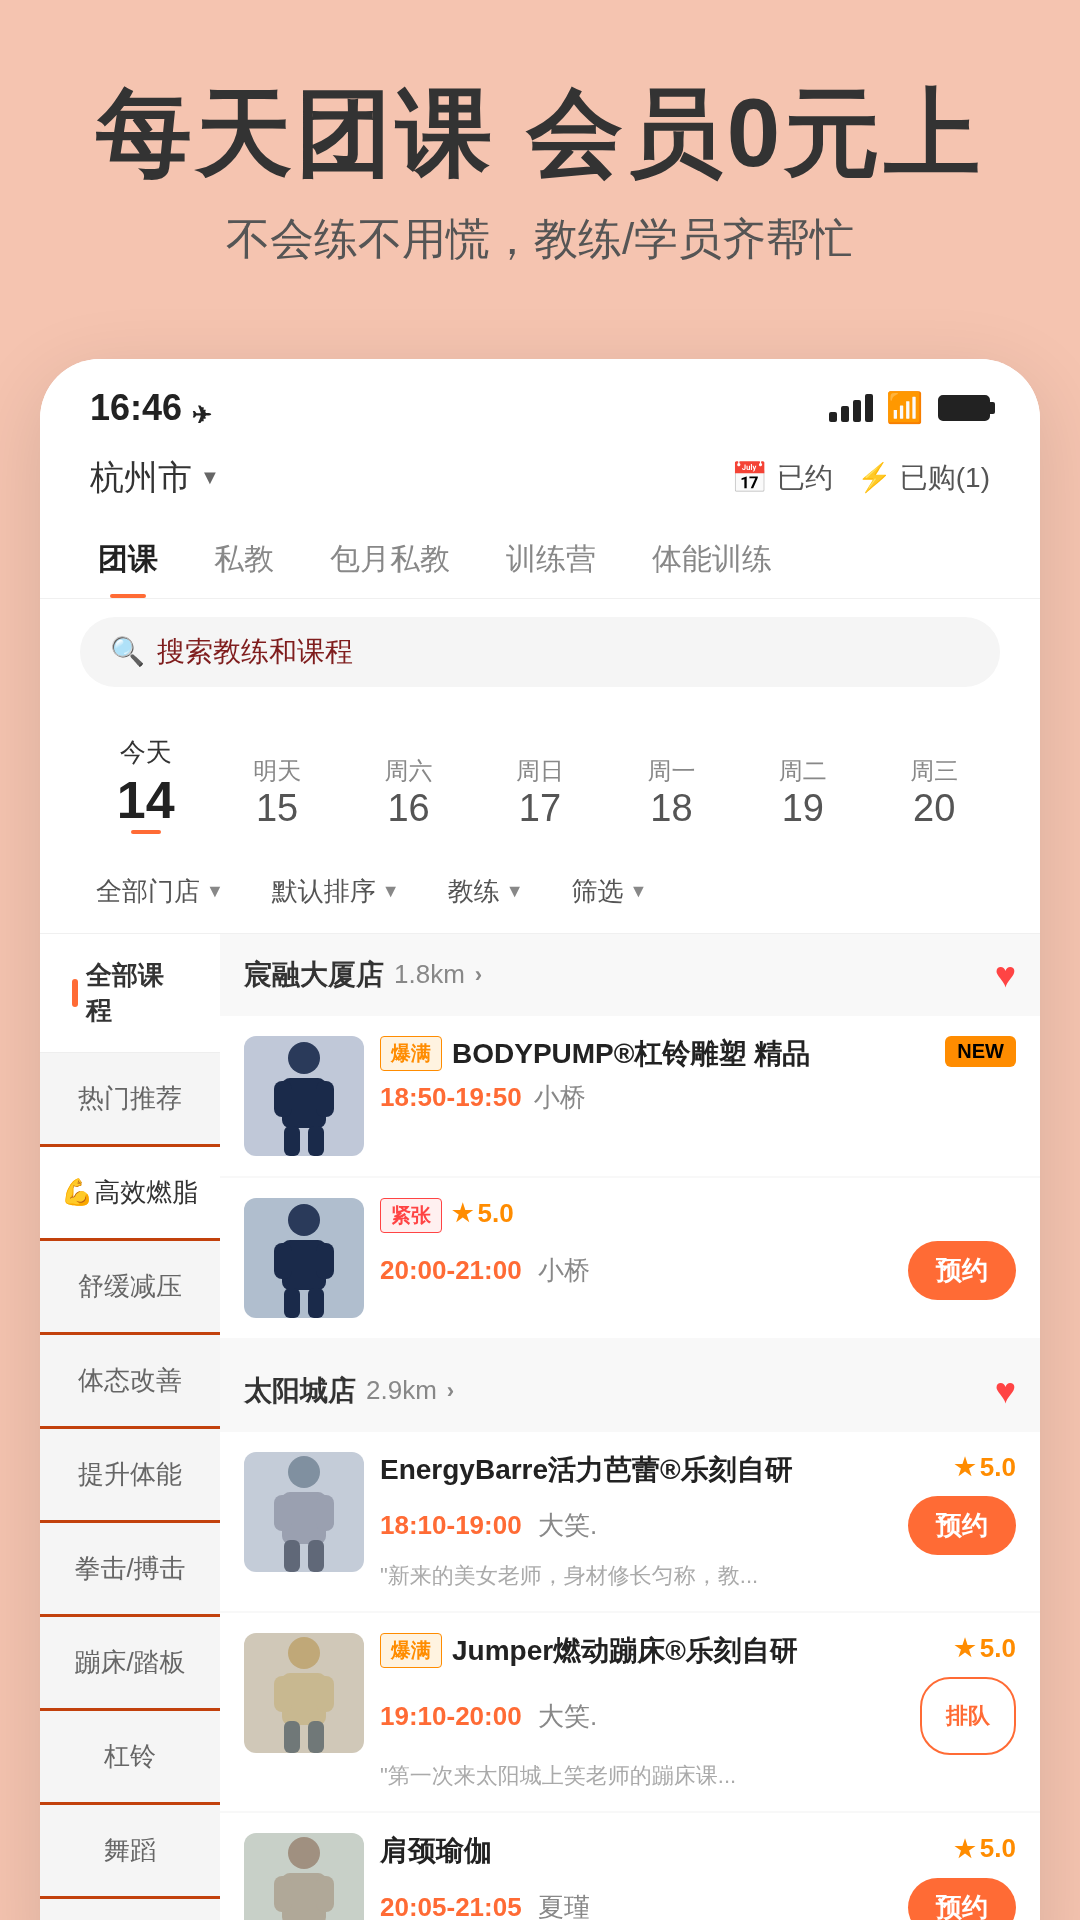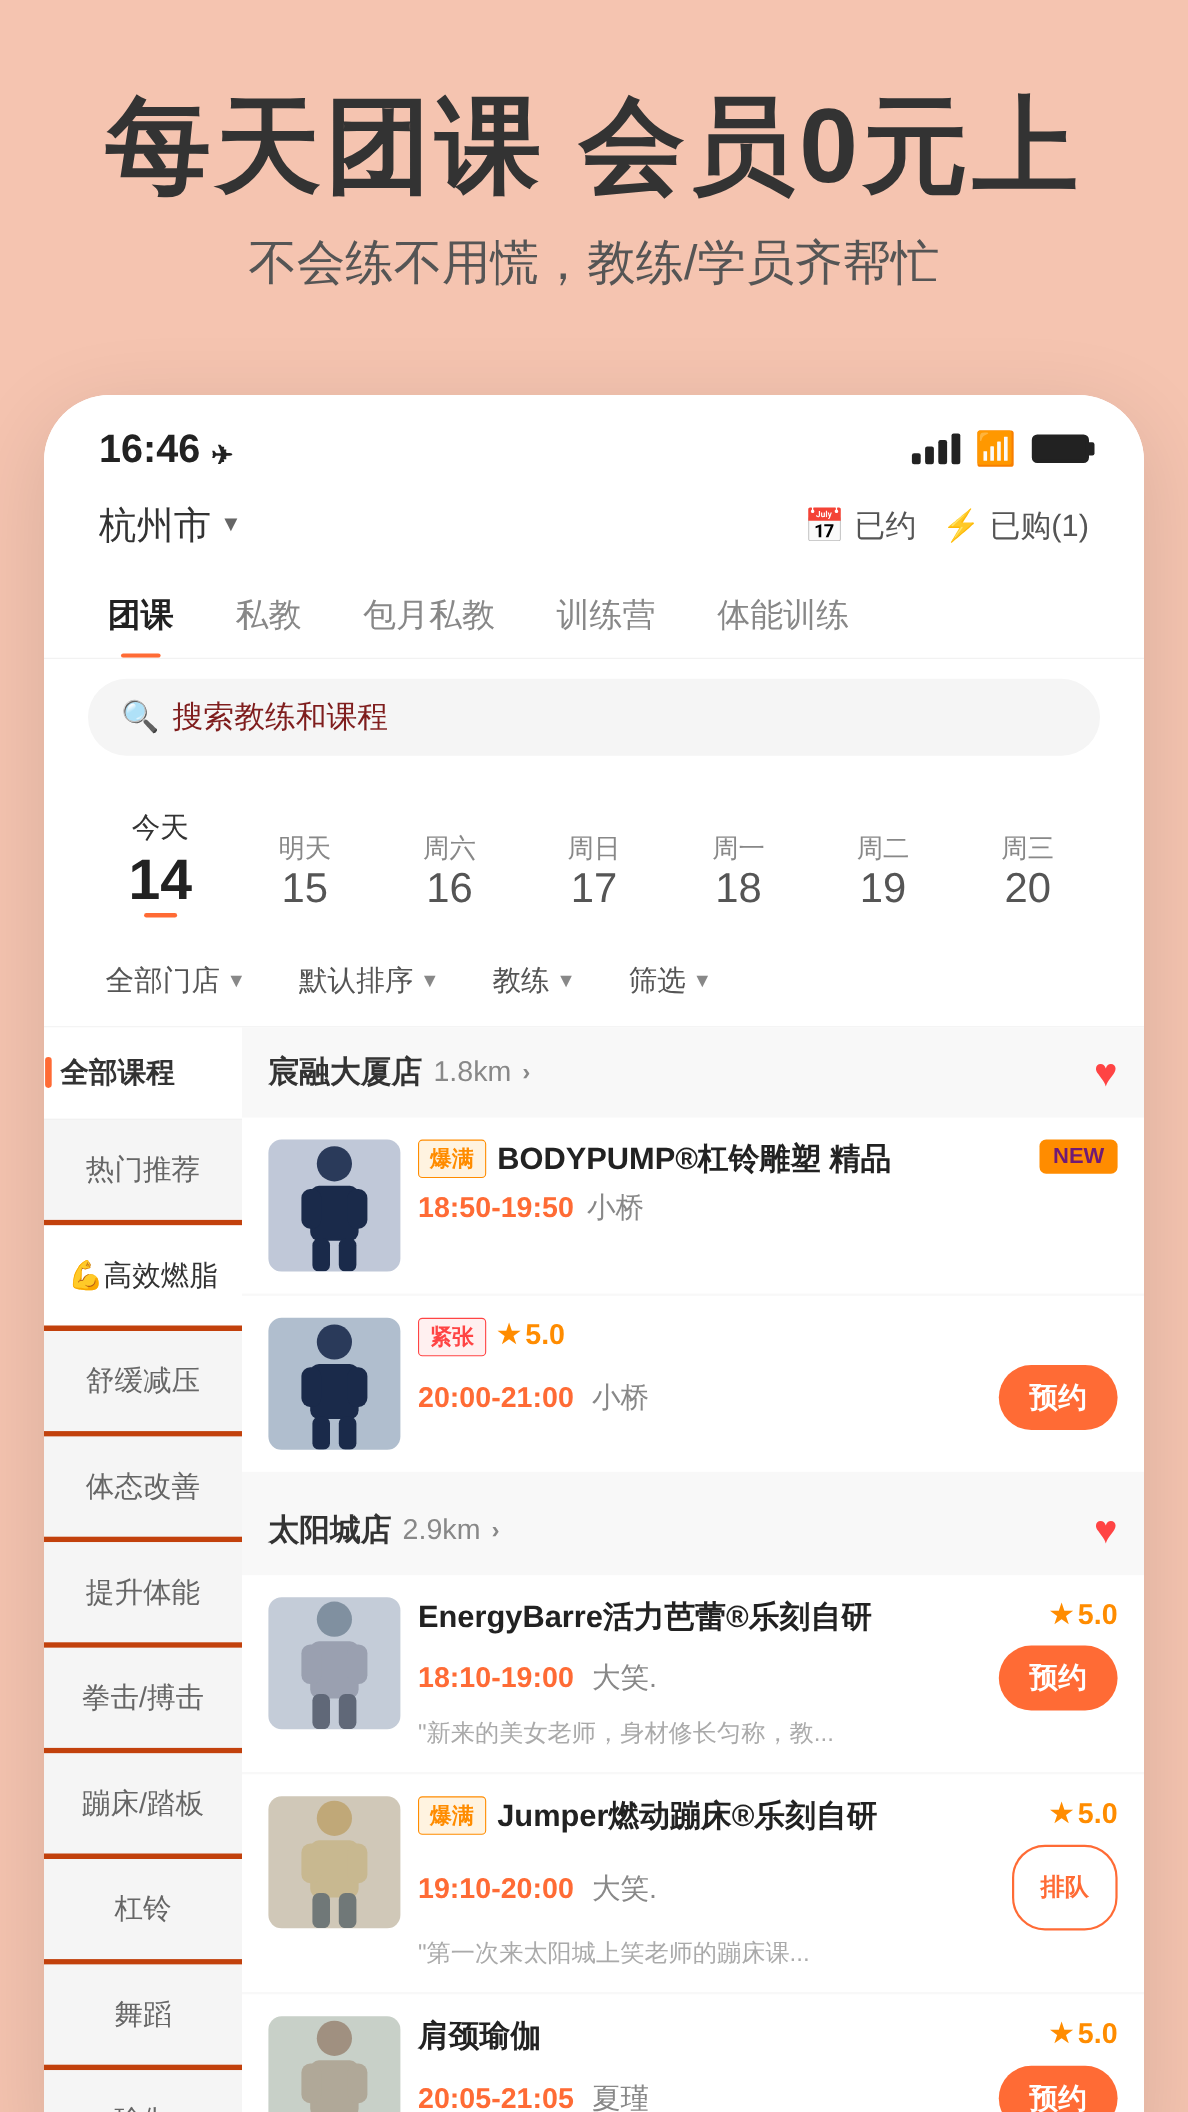--- a/index.html
+++ b/index.html
@@ -292,41 +292,41 @@
     .left-sidebar {
       width: 180px;
       background: #f5f5f5;
       flex-shrink: 0;
     }
 
     .sidebar-header {
       display: flex;
       align-items: center;
       gap: 8px;
-      padding: 24px 1px;
+      padding: 24px 32px;
       font-size: 26px;
       font-weight: 700;
       color: #333;
       background: #fff;
       border-bottom: 1px solid #eee;
     }
 
     .orange-bar {
       width: 6px;
       height: 28px;
       background: #ff6b35;
       border-radius: 3px;
     }
 
     .sidebar-item {
       padding: 28px 10px;
       text-align: center;
       font-size: 26px;
       color: #666;
-      border-bottom: 5px solid #c2410c;
+      border-bottom: 3px solid #c2410c;
       background: #f5f5f5;
       cursor: pointer;
     }
 
     .sidebar-item.active {
       color: #333;
       background: #fff;
       font-weight: 500;
     }
 
@@ -426,21 +426,21 @@
     .course-name {
       font-size: 28px;
       color: #222;
       font-weight: 600;
       line-height: 1.3;
       flex: 1;
     }
 
     .new-badge {
       background: #ff8c00;
-      color: #701a75;
+      color: #000000;
       font-size: 20px;
       padding: 4px 12px;
       border-radius: 6px;
       font-weight: 700;
       flex-shrink: 0;
     }
 
     .rating-badge {
       display: flex;
       align-items: center;

